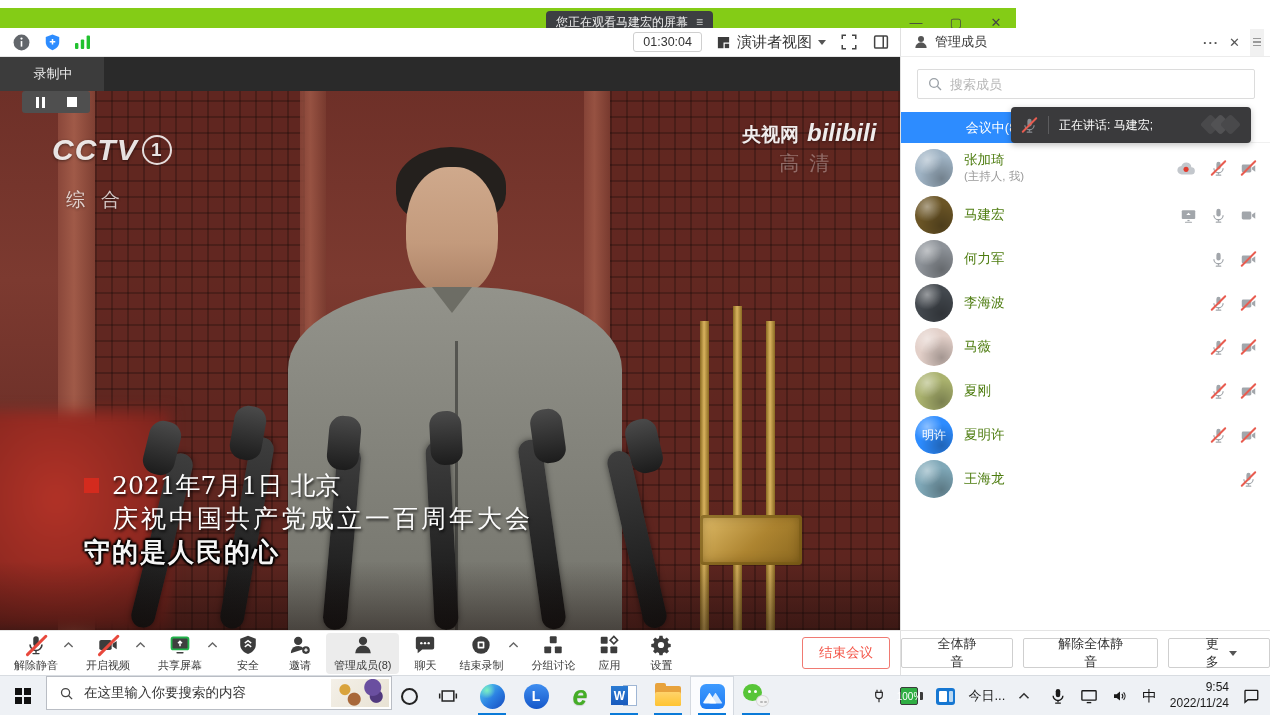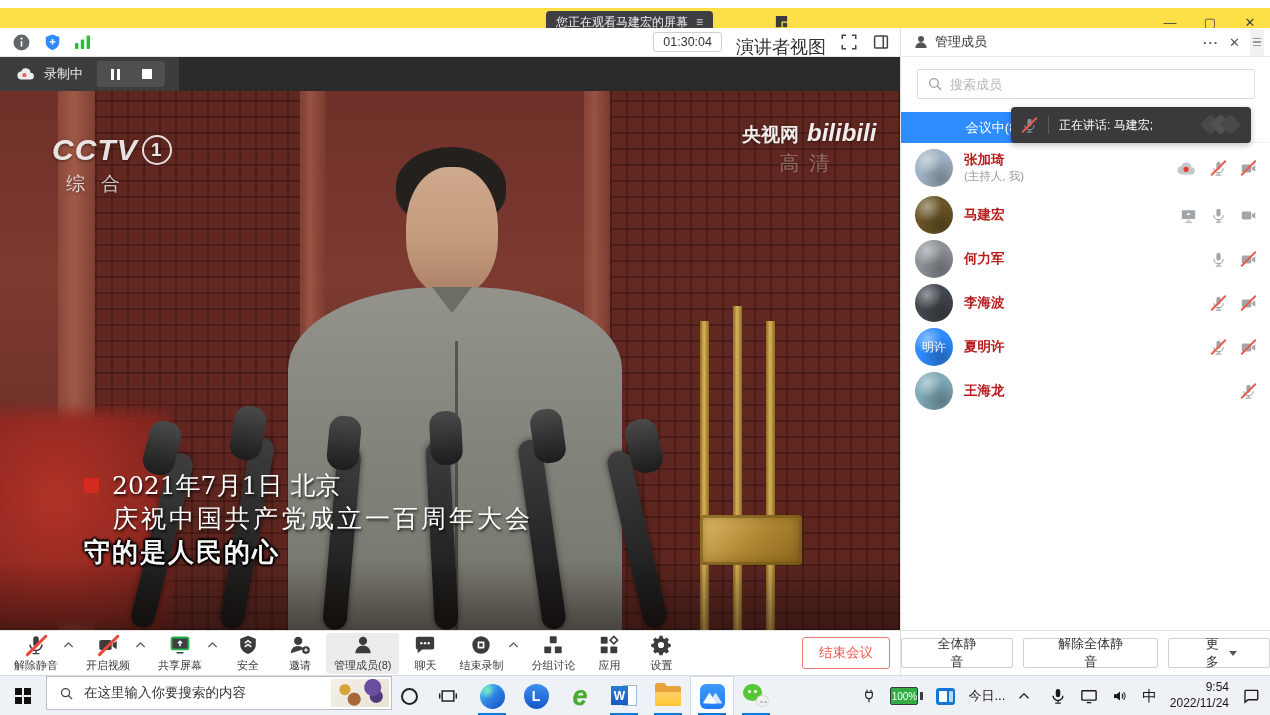--- a/index.html
+++ b/index.html
@@ -1,44 +1,44 @@
 <!DOCTYPE html>
 <html><head>
 <meta charset="utf-8">
 <style>
   * { margin:0; padding:0; box-sizing:border-box; }
   html,body { width:1270px; height:715px; overflow:hidden; }
   body { font-family:"Liberation Sans","DejaVu Sans",sans-serif; background:#fff; position:relative; font-size:13px; color:#333; }
 
   
-  #titlebar { position:absolute; left:0; top:8px; width:1270px; height:28px; background:#fde047; }
+  #titlebar { position:absolute; left:0; top:8px; width:1016px; height:28px; background:#84cc16; }
   .watch-pill { position:absolute; left:546px; top:3px; height:22px; background:#3d3f42; border-radius:4px; color:#f0f0f0; display:flex; align-items:center; gap:8px; padding:0 10px; font-size:12px; }
   .pill-lines { color:#cfcfcf; font-size:12px; line-height:1; }
   .win-controls { position:absolute; right:0; top:0; height:28px; display:flex; }
   .win-btn { width:40px; height:28px; display:flex; align-items:center; justify-content:center; color:#444; font-size:13px; }
 
   
   #topbar { position:absolute; left:0; top:28px; width:900px; height:29px; background:#fff; border-bottom:1px solid #e6e6e6; display:flex; align-items:center; }
   .tb-left { display:flex; align-items:center; gap:12px; padding-left:12px; }
   .tb-right { margin-left:auto; display:flex; align-items:center; gap:14px; padding-right:10px; }
   .timer-box { border:1px solid #cfcfcf; border-radius:3px; padding:2px 9px; font-size:12.5px; color:#333; background:#fff; }
-  .view-mode { display:flex; align-items:center; gap:6px; font-size:18px; color:#333;flex-direction:column; }
+  .view-mode { display:flex; align-items:center; gap:6px; font-size:15px; color:#333; }
   .caret-down { width:0; height:0; border-left:4px solid transparent; border-right:4px solid transparent; border-top:5px solid #555; display:inline-block; }
 
   
   #panel-header { position:absolute; left:900px; top:28px; width:370px; height:29px; background:#fff; border-left:1px solid #e0e0e0; border-bottom:1px solid #ececec; display:flex; align-items:center; padding:0 6px 0 12px; }
   #panel-header .ph-title { font-size:13px; color:#333; margin-left:6px; }
   .ph-right { margin-left:auto; display:flex; align-items:center; gap:10px; color:#555; }
   .ph-grip { width:14px; height:27px; background:#f1f1f1; display:flex; flex-direction:column; align-items:center; justify-content:center; gap:2px; }
   .ph-grip i { display:block; width:8px; height:1.5px; background:#9a9a9a; }
 
   
   #video-area { position:absolute; left:0; top:57px; width:900px; height:573px; background:#161616; overflow:hidden; }
   #rec-strip { position:absolute; left:0; top:0; width:900px; height:34px; background:#2a2a2a; display:flex; align-items:center; z-index:20; }
-  .rec-left { display:flex; align-items:center; gap:8px; background:#3c3c3c; height:34px; padding:0 14px 0 16px; }
+  .rec-left { display:flex; align-items:center; gap:8px; background:#3c3c3c; height:34px; padding:0 14px 0 16px;flex-direction:column; }
   .rec-label { color:#ececec; font-size:13px; }
   .rec-btns { display:flex; align-items:center; gap:4px; background:#4f4f4f; border-radius:3px; height:26px; padding:0 4px; margin-left:6px; }
   .rec-btn { width:28px; height:22px; display:flex; align-items:center; justify-content:center; border-radius:2px; }
   .glyph-pause { display:flex; gap:3px; }
   .glyph-pause i { width:3px; height:11px; background:#fff; display:block; }
   .glyph-stop { width:10px; height:10px; background:#fff; }
 
   #video-scene { position:absolute; left:0; top:34px; width:1084px; height:539px; background:linear-gradient(180deg,#6e3028 0%,#7c3a30 35%,#6a2e27 70%,#53231e 100%); overflow:hidden; }
   .lattice { position:absolute; top:0; height:539px; background-color:#5e251f;
     background-image:repeating-linear-gradient(0deg, rgba(0,0,0,.28) 0 2px, transparent 2px 16px),
@@ -61,21 +61,21 @@
   .person-suit { position:absolute; left:288px; top:196px; width:334px; height:343px; background:linear-gradient(180deg,#93938b 0%,#84847c 45%,#74746c 100%); border-radius:46% 46% 0 0 / 24% 24% 0 0; }
   .person-suit::after { content:""; position:absolute; left:50%; top:54px; width:3px; height:290px; background:rgba(40,40,38,.55); }
   .person-collar { position:absolute; left:432px; top:196px; width:40px; height:26px; background:#6d6d65; clip-path:polygon(50% 100%,0 0,100% 0); }
   .mic { position:absolute; width:24px; border-radius:12px; background:linear-gradient(180deg,#3e3e3e,#131313); box-shadow:0 0 6px rgba(0,0,0,.5); }
   .mic-head { position:absolute; width:32px; height:54px; border-radius:14px; background:linear-gradient(180deg,#4a4a4a,#1c1c1c); }
   .podium-shadow { position:absolute; left:0; top:470px; width:900px; height:69px; background:linear-gradient(180deg, rgba(20,10,8,0) 0%, rgba(20,10,8,.45) 100%); }
 
   .cctv-logo { position:absolute; left:52px; top:42px; color:rgba(255,255,255,.88); text-shadow:0 1px 3px rgba(0,0,0,.5); z-index:10; }
   .cctv-top { display:flex; align-items:center; gap:4px; font-style:italic; font-weight:bold; font-size:30px; letter-spacing:1px; }
   .cctv-one { width:30px; height:30px; border:2px solid rgba(255,255,255,.85); border-radius:50%; display:flex; align-items:center; justify-content:center; font-size:19px; font-style:normal; }
-  .cctv-sub { margin-top:4px; font-size:19px; letter-spacing:16px; margin-left:14px; opacity:.85; }
+  .cctv-sub { margin-top:20px; font-size:19px; letter-spacing:16px; margin-left:14px; opacity:.85; }
   .bili-mark { position:absolute; left:742px; top:28px; z-index:10; color:rgba(255,255,255,.92); text-shadow:0 1px 3px rgba(0,0,0,.4); text-align:center; }
   .bili-top { display:flex; align-items:baseline; gap:8px; }
   .bili-site { font-size:19px; font-weight:bold; }
   .bili-name { font-size:24px; font-weight:bold; font-style:italic; }
   .bili-hd { font-size:20px; letter-spacing:10px; opacity:.35; margin-top:2px; }
 
   .cap-date { position:absolute; left:84px; top:378px; z-index:11; display:flex; align-items:center; gap:13px; color:#fdfdfd; font-family:"DejaVu Serif","Liberation Serif",serif; font-size:25px; text-shadow:1px 2px 3px rgba(0,0,0,.8); }
   .cap-bullet { width:15px; height:15px; background:#d42b1e; display:inline-block; }
   .cap-event { position:absolute; left:113px; top:411px; z-index:11; color:#fdfdfd; font-family:"DejaVu Serif","Liberation Serif",serif; font-size:25px; letter-spacing:3px; text-shadow:1px 2px 3px rgba(0,0,0,.8); }
   .vid-subtitle { position:absolute; left:84px; top:444px; z-index:13; color:#f5f5f5; font-family:"DejaVu Serif","Liberation Serif",serif; font-weight:bold; font-size:26px; letter-spacing:2px;
@@ -103,21 +103,21 @@
   .tab-idle { background:#fff; color:#0f766e; border-bottom:1px solid #f0f0f0; }
 
   #member-list { position:absolute; left:0; top:86px; width:370px; bottom:0; overflow:hidden; }
   .mrow { display:flex; align-items:center; gap:11px; padding:0 14px; height:44px; }
   .mrow-first { height:50px; }
   .avatar { width:38px; height:38px; min-width:38px; border-radius:50%; background:#bbb; position:relative; overflow:hidden; display:flex; align-items:center; justify-content:center; }
   .avatar::after { content:""; position:absolute; inset:0; border-radius:50%; background:radial-gradient(circle at 32% 28%, rgba(255,255,255,.45) 0%, rgba(255,255,255,0) 40%), radial-gradient(circle at 70% 78%, rgba(0,0,0,.28) 0%, rgba(0,0,0,0) 55%); }
   .avtxt { color:#fff; font-size:12px; z-index:1; }
   .avtxt:empty { display:none; }
   .mmeta { display:flex; flex-direction:column; justify-content:center; line-height:1.35; }
-  .mname { font-size:13.5px; color:#b91c1c;font-weight:bold; }
+  .mname { font-size:13.5px; color:#4d7c0f; }
   .msub { font-size:11.5px; color:#9a9a9a; }
   .msub:empty { display:none; }
   .mstat { margin-left:auto; display:flex; align-items:center; gap:13px; }
   .sicon { position:relative; width:17px; height:17px; display:inline-block; color:#a2a6ab; }
   .sicon svg { width:17px; height:17px; fill:currentColor; display:block; }
   .sicon.off::after { content:""; position:absolute; left:-2px; top:7.5px; width:21px; height:2px; background:#e85c50; transform:rotate(-45deg); border-radius:1px; }
   .cloudrec svg { width:21px; height:17px; }
 
   
   #bottombar { position:absolute; left:0; top:630px; width:900px; height:45px; background:#fff; border-top:1px solid #e4e4e4; display:flex; align-items:center; padding:0 10px 0 6px; }
@@ -171,21 +171,21 @@
   .ic-wechat { position:relative; width:26px; height:24px; }
   .ic-wechat .big { position:absolute; left:0; top:0; width:19px; height:17px; background:#57c538; border-radius:50%; }
   .ic-wechat .big i { position:absolute; width:3px; height:3px; background:#fff; border-radius:50%; top:6px; }
   .ic-wechat .big .d1 { left:5px; } .ic-wechat .big .d2 { left:11px; }
   .ic-wechat .small { position:absolute; right:0; bottom:1px; width:13px; height:12px; background:#f2f2f2; border:1px solid #d8d8d8; border-radius:50%; }
   .ic-wechat .small i { position:absolute; width:2.5px; height:2.5px; background:#b9b9b9; border-radius:50%; top:4.5px; }
   .ic-wechat .small .d1 { left:3px; } .ic-wechat .small .d2 { left:7px; }
 
   #tray { margin-left:auto; display:flex; align-items:center; gap:13px; padding-right:10px; height:40px; }
   .battery-wrap { display:flex; align-items:center; gap:2px; }
-  .battery { width:28px; height:18px; border:1.5px solid #3a3a3a; border-radius:2px; background:#2fae43; color:#fff; font-size:10px; display:flex; align-items:center; justify-content:center; }
+  .battery { width:18px; height:18px; border:1.5px solid #3a3a3a; border-radius:2px; background:#2fae43; color:#fff; font-size:10px; display:flex; align-items:center; justify-content:center; }
   .battery-nub { width:3px; height:8px; background:#3a3a3a; border-radius:0 1px 1px 0; }
   .ic-widget { width:19px; height:17px; background:#1677d2; border-radius:3px; position:relative; }
   .ic-widget::before { content:""; position:absolute; left:3px; top:3px; width:8px; height:11px; background:#fff; border-radius:1px; }
   .ic-widget::after { content:""; position:absolute; right:2.5px; top:3px; width:3.5px; height:11px; background:#bcd9f2; border-radius:1px; }
   .tray-text { font-size:13px; color:#1a1a1a; }
   .tray-ic { width:18px; height:18px; color:#1a1a1a; }
   .tray-ic svg { width:18px; height:18px; display:block; }
   .ime { font-size:14.5px; color:#111; }
   .clock { text-align:right; font-size:12px; color:#1a1a1a; line-height:1.3; }
   .plug-ic { width:16px; height:18px; color:#2b2b2b; }
@@ -547,21 +547,57 @@
             </svg>
           </span>
         <span class="sicon off">
             <svg viewBox="0 0 24 24">
               <use href="#i-cam"></use>
             </svg>
           </span>
       </div>
     </div>
 
-
+    <div class="mrow">
+      <span class="avatar" style="background: rgb(227, 208, 201);"></span>
+      <div class="mmeta">
+          <div class="mname">马薇</div>
+        </div>
+      <div class="mstat">
+        <span class="sicon off">
+            <svg viewBox="0 0 24 24">
+              <use href="#i-mic"></use>
+            </svg>
+          </span>
+        <span class="sicon off">
+            <svg viewBox="0 0 24 24">
+              <use href="#i-cam"></use>
+            </svg>
+          </span>
+      </div>
+    </div>
+
+    <div class="mrow">
+      <span class="avatar" style="background: rgb(170, 178, 110);"></span>
+      <div class="mmeta">
+          <div class="mname">夏刚</div>
+        </div>
+      <div class="mstat">
+        <span class="sicon off">
+            <svg viewBox="0 0 24 24">
+              <use href="#i-mic"></use>
+            </svg>
+          </span>
+        <span class="sicon off">
+            <svg viewBox="0 0 24 24">
+              <use href="#i-cam"></use>
+            </svg>
+          </span>
+      </div>
+    </div>
 
     <div class="mrow">
       <span class="avatar" style="background: rgb(45, 140, 255);">
           <span class="avtxt">明许</span>
         </span>
       <div class="mmeta">
           <div class="mname">夏明许</div>
         </div>
       <div class="mstat">
         <span class="sicon off">

